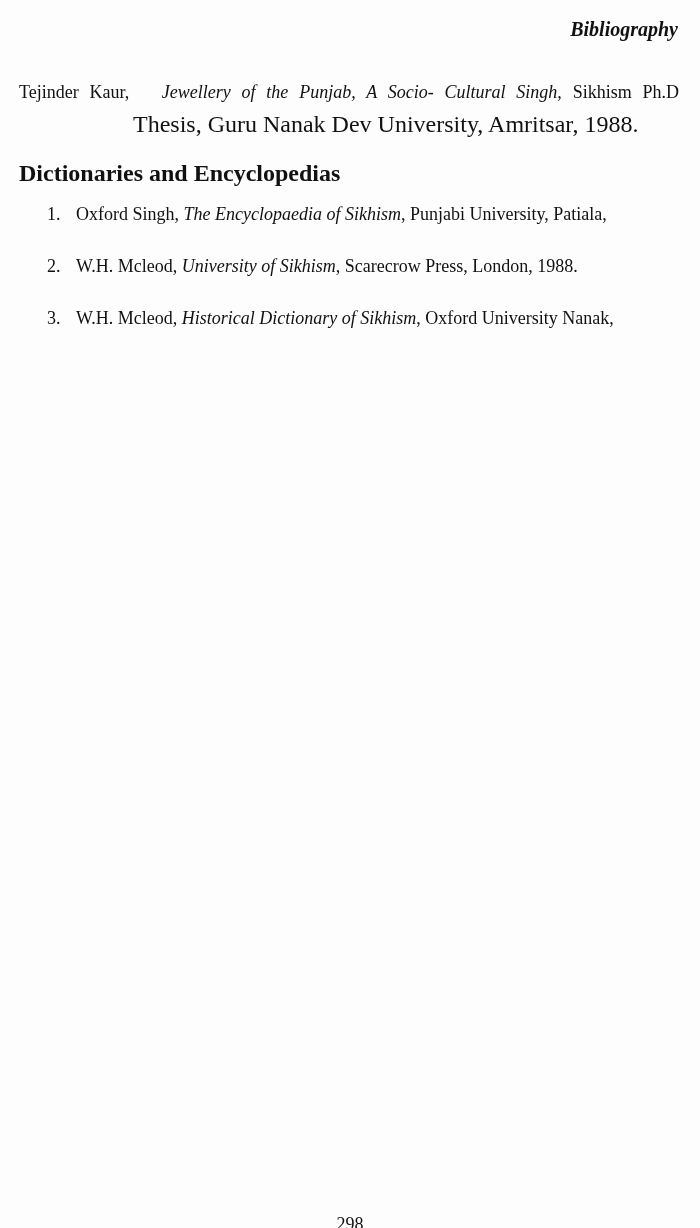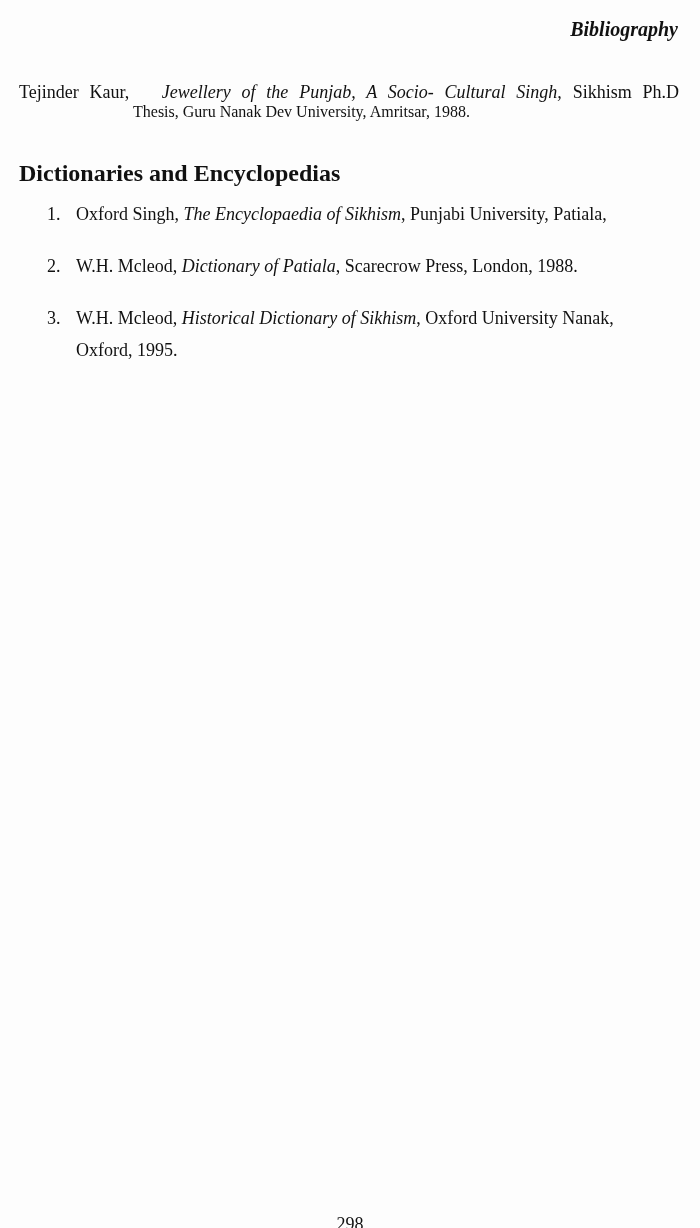--- a/index.html
+++ b/index.html
@@ -29,23 +29,23 @@
       left: 19px;
       width: 660px;
       font-size: 18px;
       line-height: 32px;
       text-align: justify;
       text-align-last: justify;
       word-spacing: 2px;
     }
     .entry-cont {
       position: absolute;
-      top: 96px;
+      top: 108px;
       left: 133px;
-      font-size: 16px;
+      font-size: 24px;
       line-height: 32px;
     }
     .section-heading {
       position: absolute;
       top: 159px;
       left: 19px;
       font-size: 24px;
       font-weight: bold;
       line-height: 28px;
     }
@@ -94,22 +94,21 @@
 
 <div class="section-heading">Dictionaries and Encyclopedias</div>
 
 <ol class="list">
   <li class="list-item i1">
     <span class="num">1.</span>
     <span>Oxford Singh, </span><i>The Encyclopaedia of Sikhism</i><span>, Punjabi University, Patiala,</span>
   </li>
   <li class="list-item i2">
     <span class="num">2.</span>
-    <span>W.H. Mcleod, </span><i>Dictionary of Patiala</i><span>, Scarecrow Press, London, 1988.</span>
+    <span>W.H. Mcleod, </span><i>University of Sikhism</i><span>, Scarecrow Press, London, 1988.</span>
   </li>
   <li class="list-item i3">
     <span class="num">3.</span>
     <span>W.H. Mcleod, </span><i>Historical Dictionary of Sikhism</i><span>, Oxford University Nanak,</span>
-    <span class="line2">Oxford, 1995.</span>
   </li>
 </ol>
 
 <div class="page-number">298</div>
 
 </body></html>

